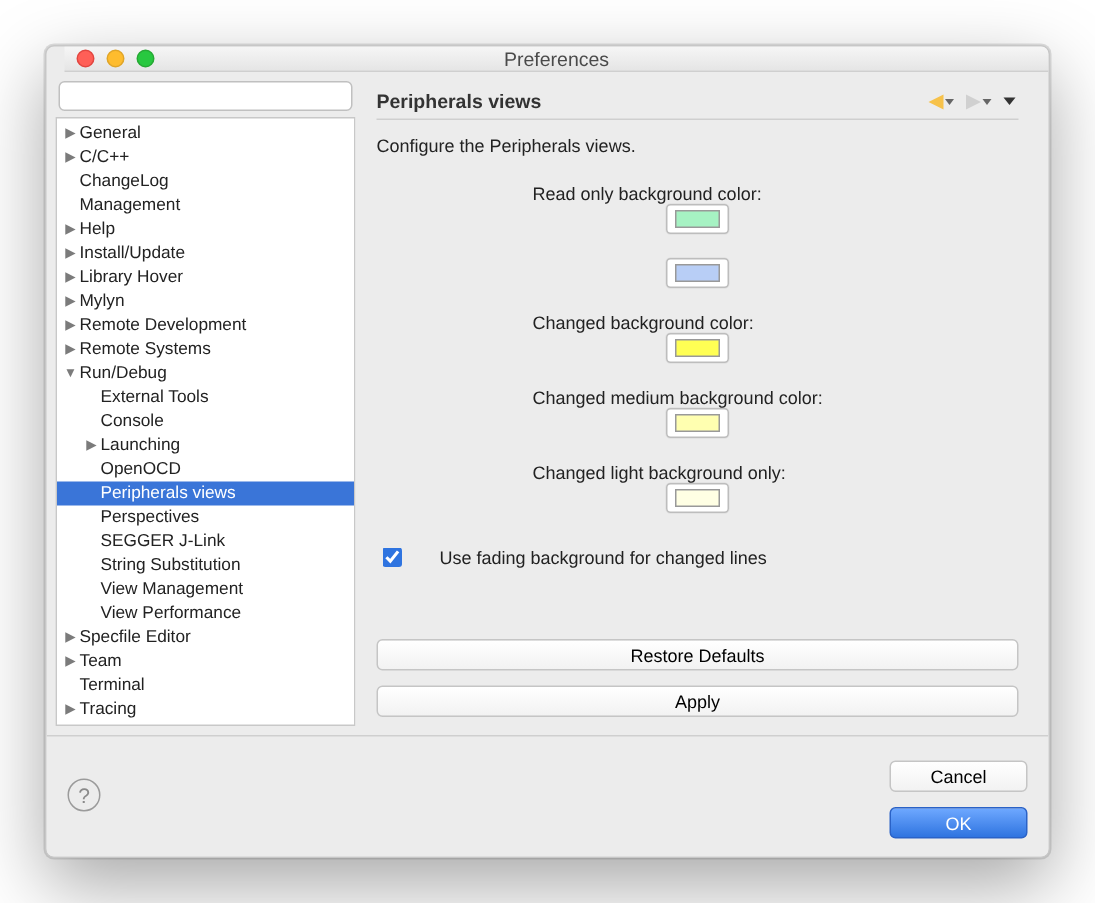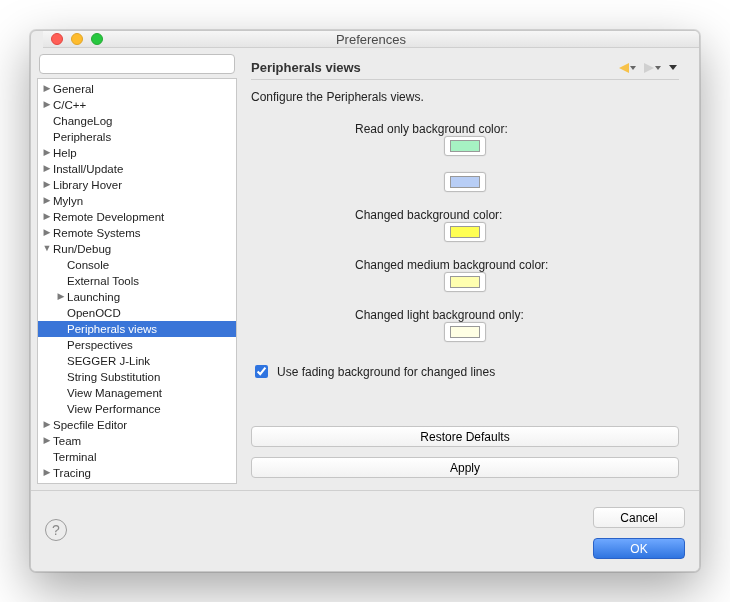--- a/index.html
+++ b/index.html
@@ -148,21 +148,21 @@
     border-radius: 3px;
     background: #fff;
     display:flex; align-items:center; justify-content:center;
     cursor:pointer;
     box-shadow: 0 0 0 0.5px rgba(0,0,0,0.05);
   }
   .swatch-inner {
     width: 30px; height: 12px;
     border: 1px solid #999;
   }
-  .check-row { display:flex; align-items:center; gap:6px; margin-top: 4px;}
+  .check-row { display:flex; align-items:center; gap:22px; margin-top: 4px;}
   .check-row input { accent-color:#2f74e0; }
   .spacer { flex:1; }
   .btnbar { display:flex; gap:10px; justify-content:flex-end; margin-top:6px;flex-direction:column;}
   .btn {
     min-width: 92px;
     height: 21px;
     border: 1px solid #c5c5c5;
     border-radius: 4px;
     background: linear-gradient(#ffffff,#f2f2f2);
     font-size: 12px;
@@ -217,21 +217,21 @@
           <div class="node d0">
             <span class="arrow">▶</span>
             <span class="lbl">C/C++</span>
           </div>
           <div class="node d0">
             <span class="arrow"></span>
             <span class="lbl">ChangeLog</span>
           </div>
           <div class="node d0">
             <span class="arrow"></span>
-            <span class="lbl">Peripherals</span>
+            <span class="lbl">Management</span>
           </div>
           <div class="node d0">
             <span class="arrow">▶</span>
             <span class="lbl">Help</span>
           </div>
           <div class="node d0">
             <span class="arrow">▶</span>
             <span class="lbl">Install/Update</span>
           </div>
           <div class="node d0">
@@ -249,25 +249,25 @@
           <div class="node d0">
             <span class="arrow">▶</span>
             <span class="lbl">Remote Systems</span>
           </div>
           <div class="node d0">
             <span class="arrow">▼</span>
             <span class="lbl">Run/Debug</span>
           </div>
           <div class="node d1">
             <span class="arrow"></span>
+            <span class="lbl">External Tools</span>
+          </div>
+          <div class="node d1">
+            <span class="arrow"></span>
             <span class="lbl">Console</span>
-          </div>
-          <div class="node d1">
-            <span class="arrow"></span>
-            <span class="lbl">External Tools</span>
           </div>
           <div class="node d1">
             <span class="arrow">▶</span>
             <span class="lbl">Launching</span>
           </div>
           <div class="node d1">
             <span class="arrow"></span>
             <span class="lbl">OpenOCD</span>
           </div>
           <div class="node d1 sel">

